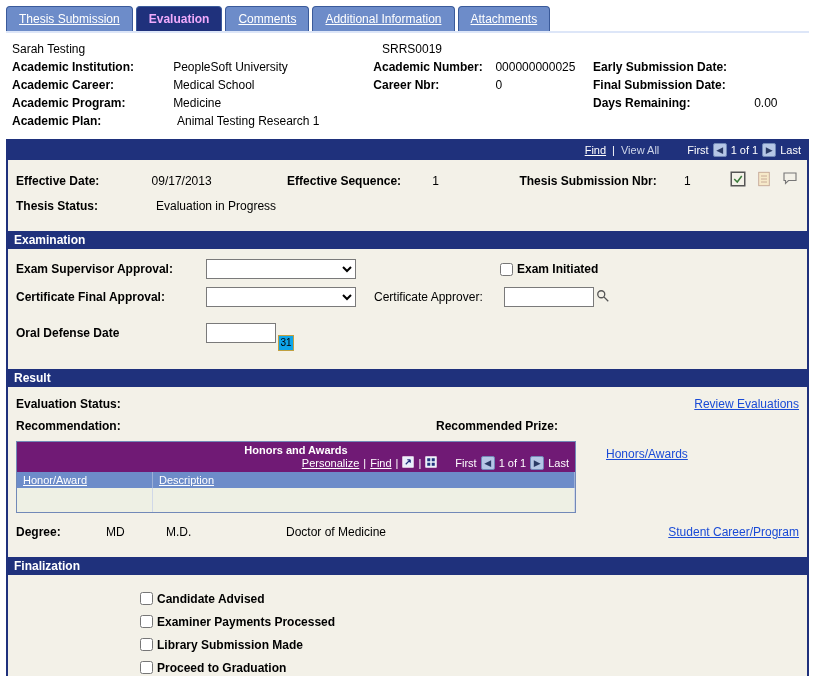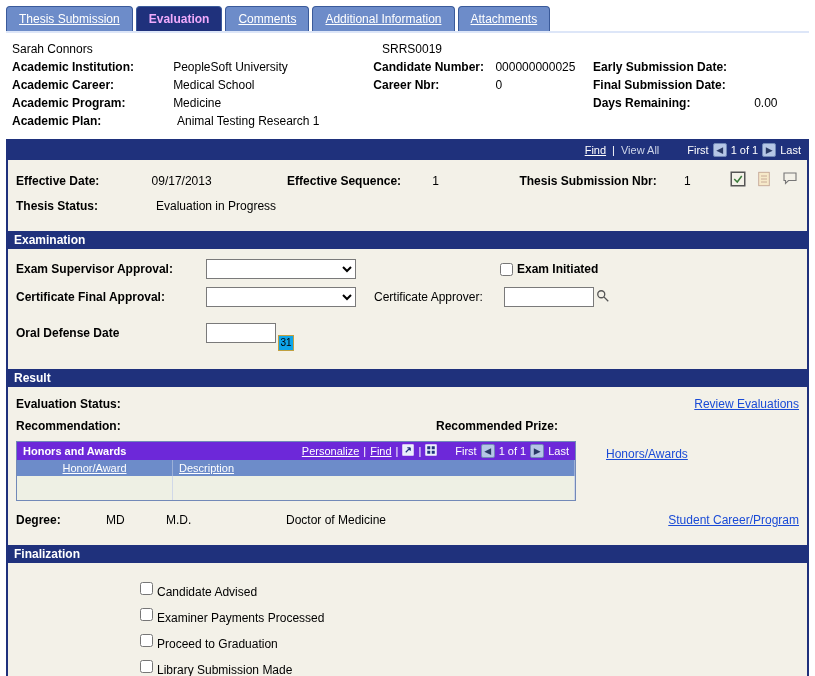--- a/index.html
+++ b/index.html
@@ -72,59 +72,59 @@
     display:inline-block; width:16px; height:16px; margin-left:2px; cursor:pointer;
     border:1px solid #999; background:#eee; font-size:10px; text-align:center; line-height:14px;
   }
   .spacer { flex:1; }
   .chk { margin-right:4px; }
   .link { color:#1a4bd6; text-decoration:underline; cursor:pointer; }
   .grid {
     border:1px solid #7289b8; width:560px; margin-left:0; font-size:11px;
   }
   .grid-title {
-    background:#6d28d9; color:#fff; font-weight:bold; padding:2px 6px;
-    display:flex; align-items:center;
+    background:#701a75; color:#fff; font-weight:bold; padding:2px 6px;
+    display:flex; align-items:center;flex-direction:column;
   }
   .grid-title .right { margin-left:auto; display:flex; align-items:center; gap:4px; font-weight:normal;padding-left:32px;}
   .grid-title .right a { color:#fff; text-decoration:underline; }
   .grid-head { background:#6d8cc9; color:#fff; display:flex; }
   .grid-head .col { padding:2px 6px; border-right:1px solid #9cb0d8; text-decoration:underline; cursor:pointer;}
   .grid-body { display:flex; }
   .grid-body .col { padding:6px; border-right:1px solid #d0d8e8; }
-  .col1 { width:156px;text-align:center; }
+  .col1 { width:136px; }
   .col2 { flex:1; }
   .checkbox-row { display:flex; align-items:center; margin:4px 0 4px 120px; }
-  .checkbox-row label { font-weight:normal;margin-top:8px; }
+  .checkbox-row label { font-weight:bold; }
   .top-icons { display:inline-flex; gap:8px; margin-left:16px; }
   .svg-icon{ width:18px; height:18px; }
 </style>
 </head>
 <body>
 
 <div class="page">
 
   <div class="tabs">
     <span class="tab">Thesis Submission</span>
     <span class="tab active">Evaluation</span>
     <span class="tab">Comments</span>
     <span class="tab">Additional Information</span>
     <span class="tab">Attachments</span>
   </div>
 
   <div class="header-block">
     <div class="header-row">
-      <div class="hcell-label" style="font-weight:normal;">Sarah Connors</div>
+      <div class="hcell-label" style="font-weight:normal;">Sarah Testing</div>
       <div class="hcell-val"></div>
       <div class="hcell-label2" style="font-weight:normal;">SRRS0019</div>
     </div>
     <div class="header-row">
       <div class="hcell-label">Academic Institution:</div>
       <div class="hcell-val">PeopleSoft University</div>
-      <div class="hcell-label2">Candidate Number:</div>
+      <div class="hcell-label2">Academic Number:</div>
       <div class="hcell-val2">000000000025</div>
       <div class="hcell-label3">Early Submission Date:</div>
       <div class="hcell-val3"></div>
     </div>
     <div class="header-row">
       <div class="hcell-label">Academic Career:</div>
       <div class="hcell-val">Medical School</div>
       <div class="hcell-label2">Career Nbr:</div>
       <div class="hcell-val2">0</div>
       <div class="hcell-label3">Final Submission Date:</div>
@@ -287,22 +287,22 @@
       <div class="checkbox-row">
         <input type="checkbox" class="chk" style="">
         <label>Candidate Advised</label>
       </div>
       <div class="checkbox-row">
         <input type="checkbox" class="chk" style="">
         <label>Examiner Payments Processed</label>
       </div>
       <div class="checkbox-row">
         <input type="checkbox" class="chk" style="">
+        <label>Library Submission Made</label>
+      </div>
+      <div class="checkbox-row">
+        <input type="checkbox" class="chk" style="">
         <label>Proceed to Graduation</label>
-      </div>
-      <div class="checkbox-row">
-        <input type="checkbox" class="chk" style="">
-        <label>Library Submission Made</label>
       </div>
     </div>
 
   </div>
 </div>
 
 </body></html>

